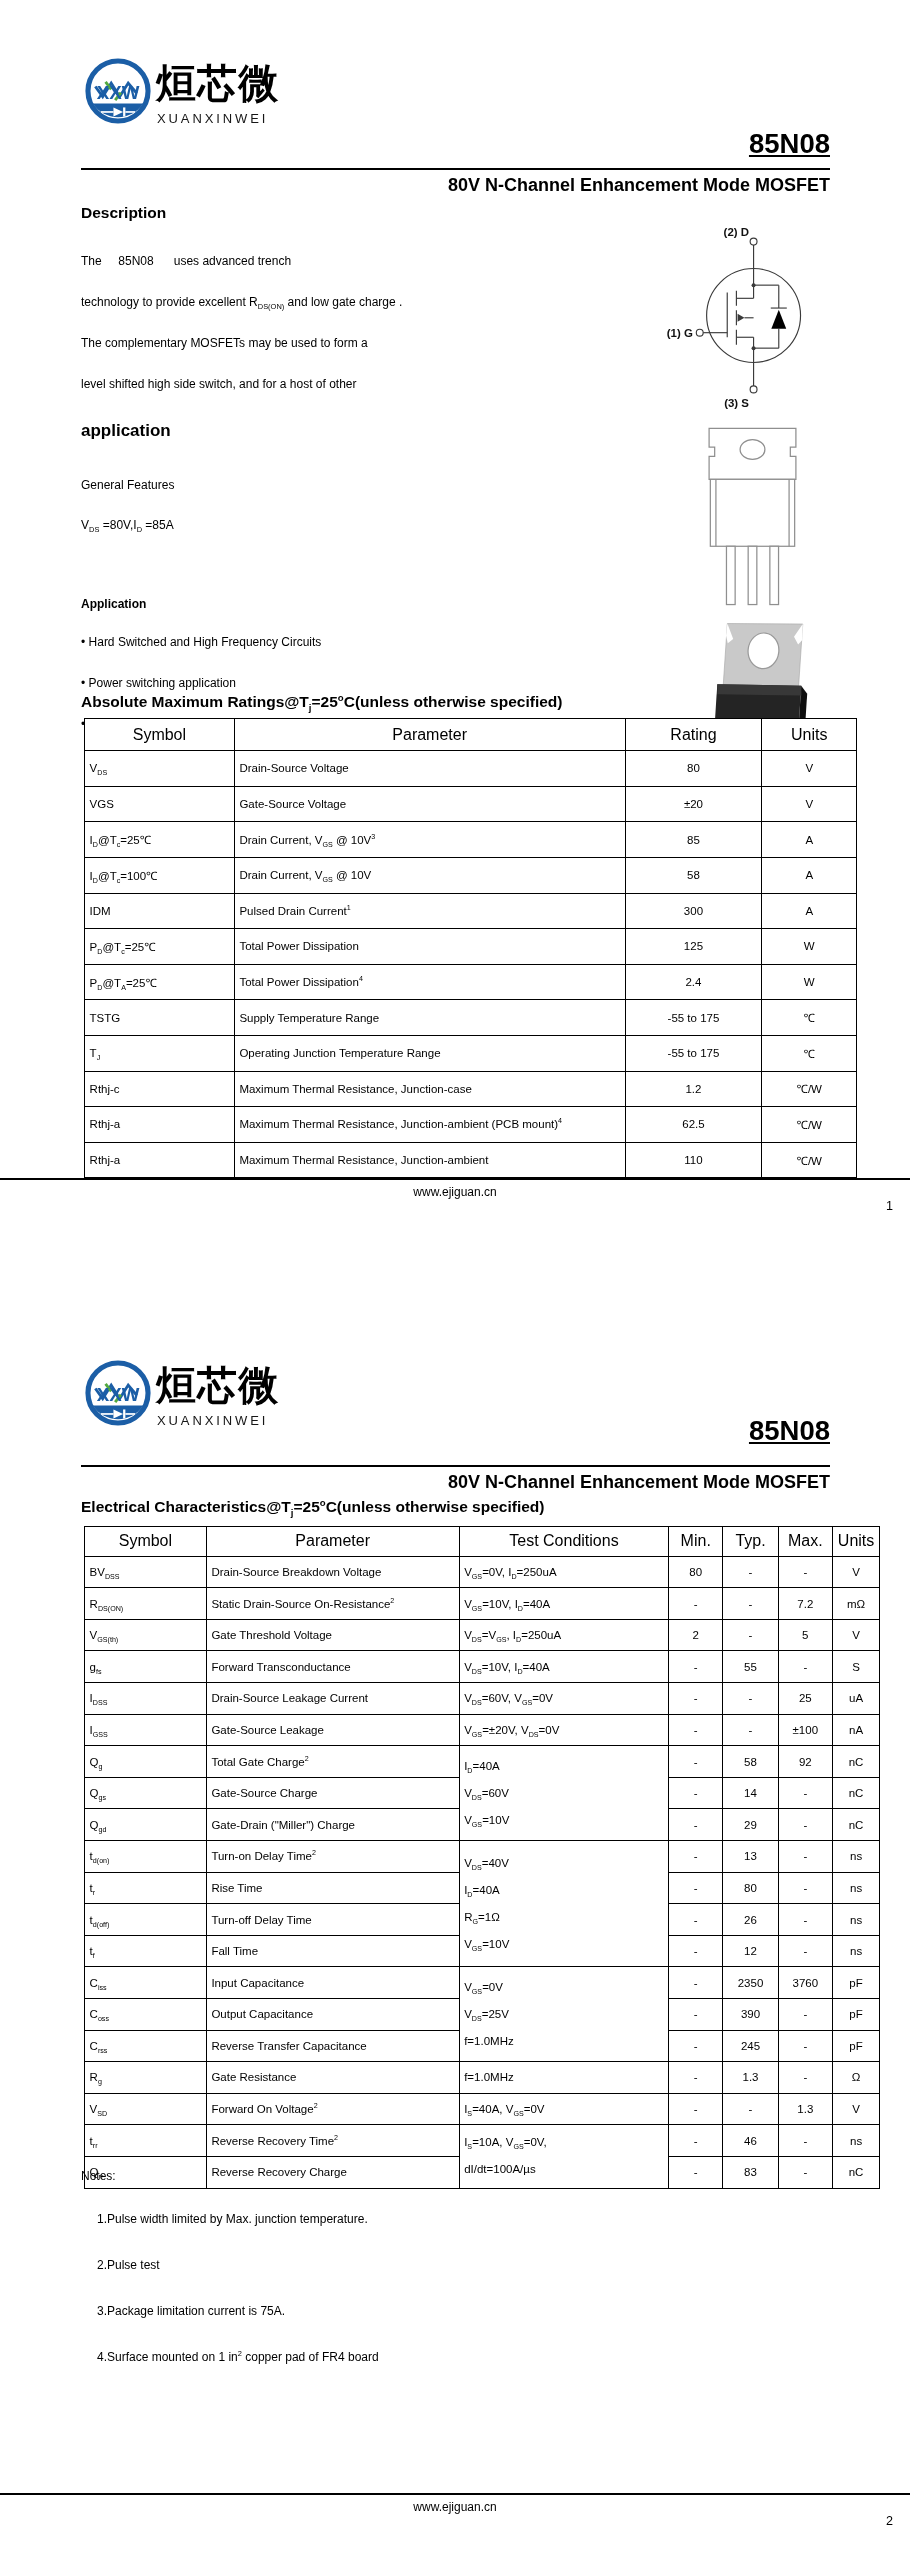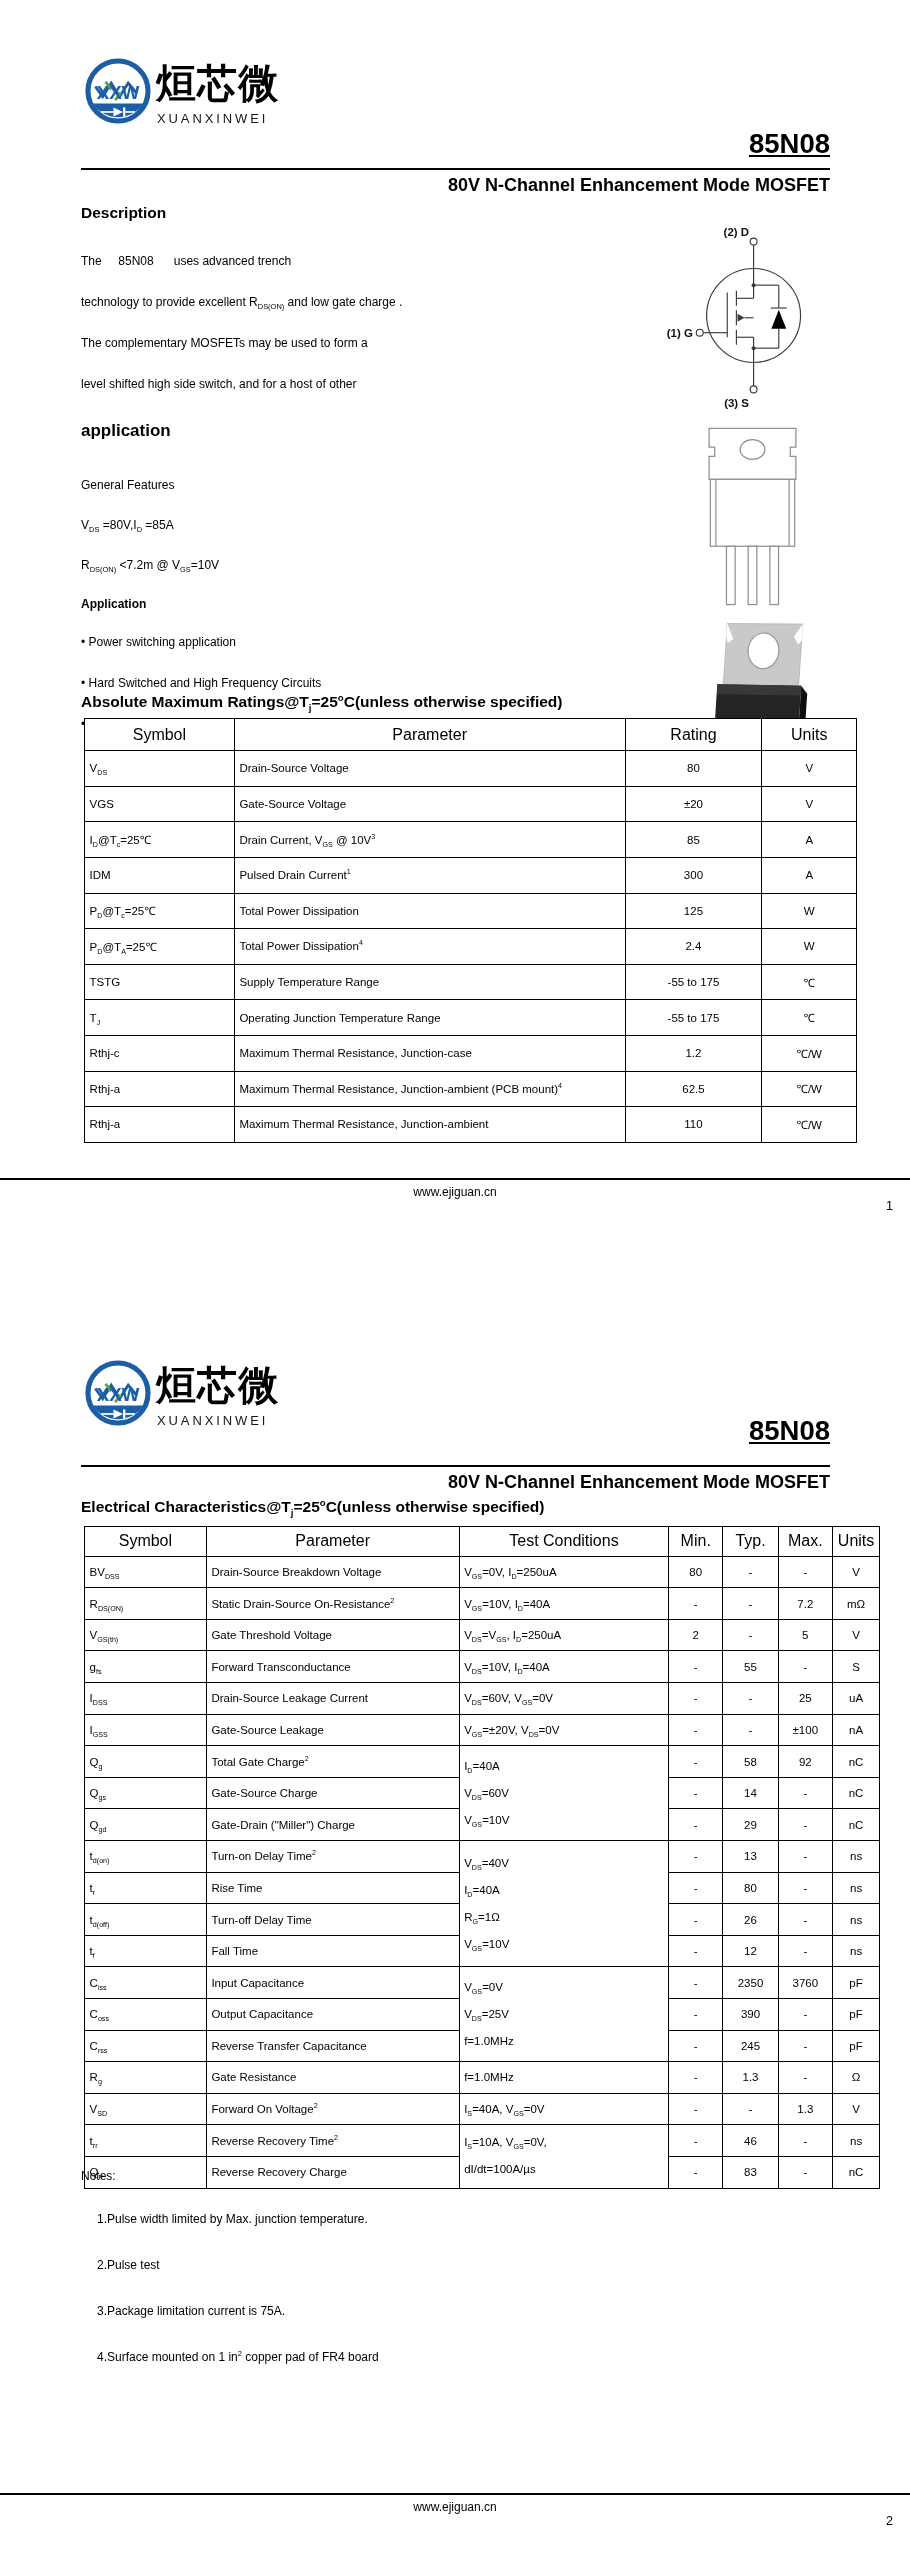--- a/index.html
+++ b/index.html
@@ -91,28 +91,27 @@
       <p class="bodyline">technology to provide excellent R<sub>DS(ON)</sub> and low gate charge .</p>
       <p class="bodyline">The complementary MOSFETs may be used to form a</p>
       <p class="bodyline">level shifted high side switch, and for a host of other</p>
     </div>
 
     <div class="abs h-app" style="left:81px;top:422px;">application</div>
 
     <div class="abs" style="left:81px;top:465px;width:453px;">
       <p class="featline">General Features</p>
       <p class="featline">V<sub>DS</sub> =80V,I<sub>D</sub> =85A</p>
-      <p class="featline">R<sub>DS(ON)</sub> &lt;7.2m @ V<sub>GS</sub>=10V</p>
     </div>
 
     <div class="abs subhead" style="left:81px;top:598px;">Application</div>
 
     <div class="abs" style="left:81px;top:622px;width:453px;">
+      <p class="bulletline">• Hard Switched and High Frequency Circuits</p>
       <p class="bulletline">• Power switching application</p>
-      <p class="bulletline">• Hard Switched and High Frequency Circuits</p>
       <p class="bulletline">• Uninterruptible Power Supply</p>
     </div>
 
     <svg class="abs" style="left:657px;top:221px;" width="184" height="189" viewBox="0 0 320 330">
       <g stroke="#3a3a3a" stroke-width="2" fill="none">
         <circle cx="168" cy="165" r="82"></circle>
         <line x1="168" y1="83" x2="168" y2="42"></line>
         <circle cx="168" cy="36" r="6"></circle>
         <line x1="168" y1="247" x2="168" y2="288"></line>
         <circle cx="168" cy="294" r="6"></circle>
@@ -193,20 +192,26 @@
             <td class="col2">±20</td>
             <td class="col3">V</td>
           </tr>
           <tr>
             <td class="col0">I<sub>D</sub>@T<sub>c</sub>=25℃</td>
             <td class="col1">Drain Current, V<sub>GS</sub> @ 10V<sup>3</sup></td>
             <td class="col2">85</td>
             <td class="col3">A</td>
           </tr>
           <tr>
+            <td class="col0">I<sub>D</sub>@T<sub>c</sub>=100℃</td>
+            <td class="col1">Drain Current, V<sub>GS</sub> @ 10V</td>
+            <td class="col2">58</td>
+            <td class="col3">A</td>
+          </tr>
+          <tr>
             <td class="col0">IDM</td>
             <td class="col1">Pulsed Drain Current<sup>1</sup></td>
             <td class="col2">300</td>
             <td class="col3">A</td>
           </tr>
           <tr>
             <td class="col0">P<sub>D</sub>@T<sub>c</sub>=25℃</td>
             <td class="col1">Total Power Dissipation</td>
             <td class="col2">125</td>
             <td class="col3">W</td>

